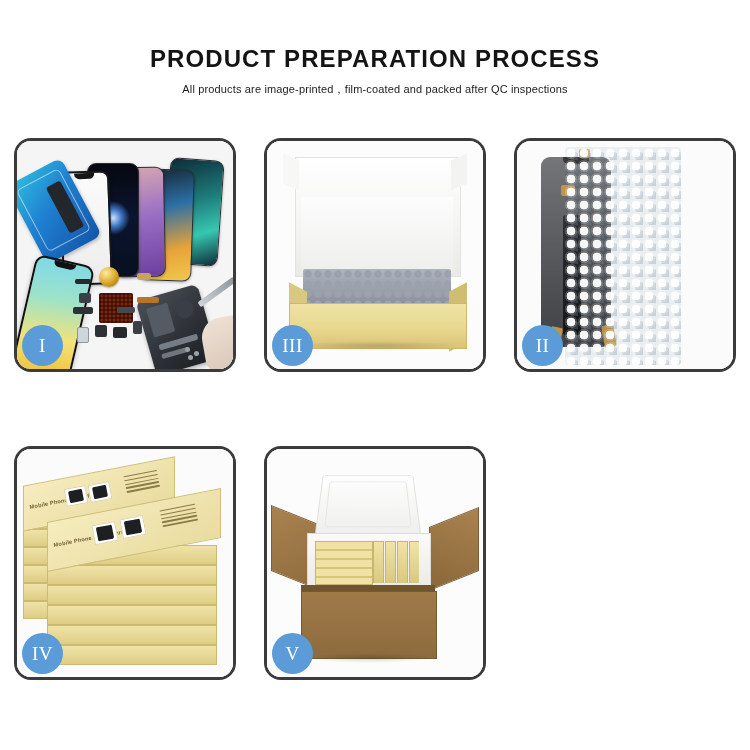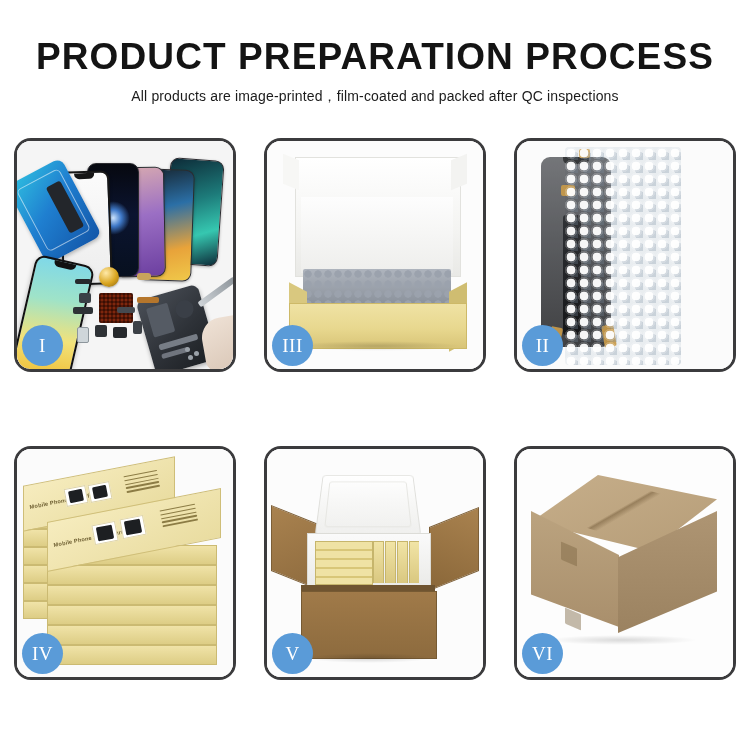--- a/index.html
+++ b/index.html
@@ -13,31 +13,31 @@
     font-family: "Liberation Sans", sans-serif;
     color: #111111;
     overflow: hidden;
     position: relative;
   }
 
   
   .header { width: 750px; padding-top: 38px; text-align: center; }
   .title {
     font-family: "Liberation Sans", sans-serif;
-    font-size: 37px;
+    font-size: 24px;
     font-weight: 700;
     letter-spacing: 1.1px;
     color: #141414;
     line-height: 1.05;
-    margin: 0;
+    margin: 8px;
     white-space: nowrap;
   }
   .subtitle {
     font-family: "Liberation Sans", sans-serif;
-    font-size: 14px;
+    font-size: 11px;
     font-weight: 400;
     color: #1b1b1b;
     margin: 11px 0 0 0;
     letter-spacing: 0.15px;
     white-space: nowrap;
   }
 
   
   .grid {
     position: absolute;
@@ -490,27 +490,14 @@
         <span style="left:80px;"></span>
         <span style="left:92px;"></span>
       </div>
       <div class="carton-top"></div>
       <div class="carton-front"></div>
       <div class="b5-shadow"></div>
     </div>
     <div class="badge">V</div>
   </div>
 
-  <div class="panel">
-    <div class="panel-inner">
-      <div class="b6-bg"></div>
-      <div class="c6-top2"></div>
-      <div class="c6-seam"></div>
-      <div class="c6-left"></div>
-      <div class="c6-right"></div>
-      <div class="c6-tape t1"></div>
-      <div class="c6-tape t2"></div>
-      <div class="c6-shadow"></div>
-    </div>
-    <div class="badge">VI</div>
-  </div>
 
 </div>
 
 </body></html>

